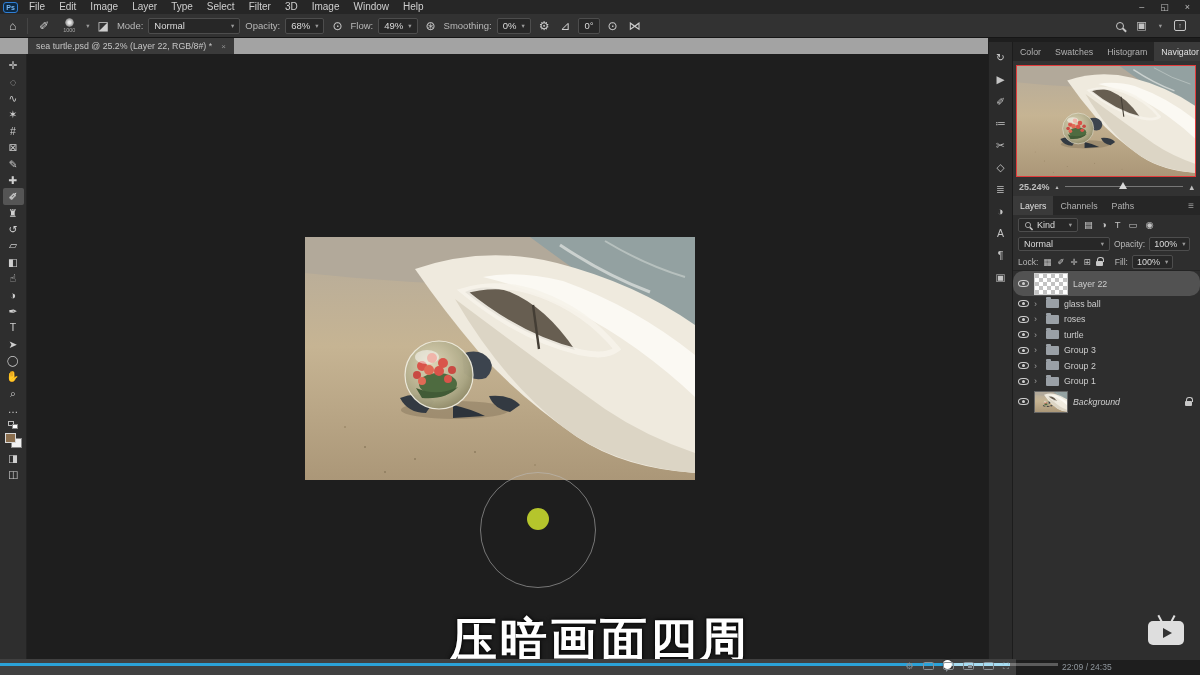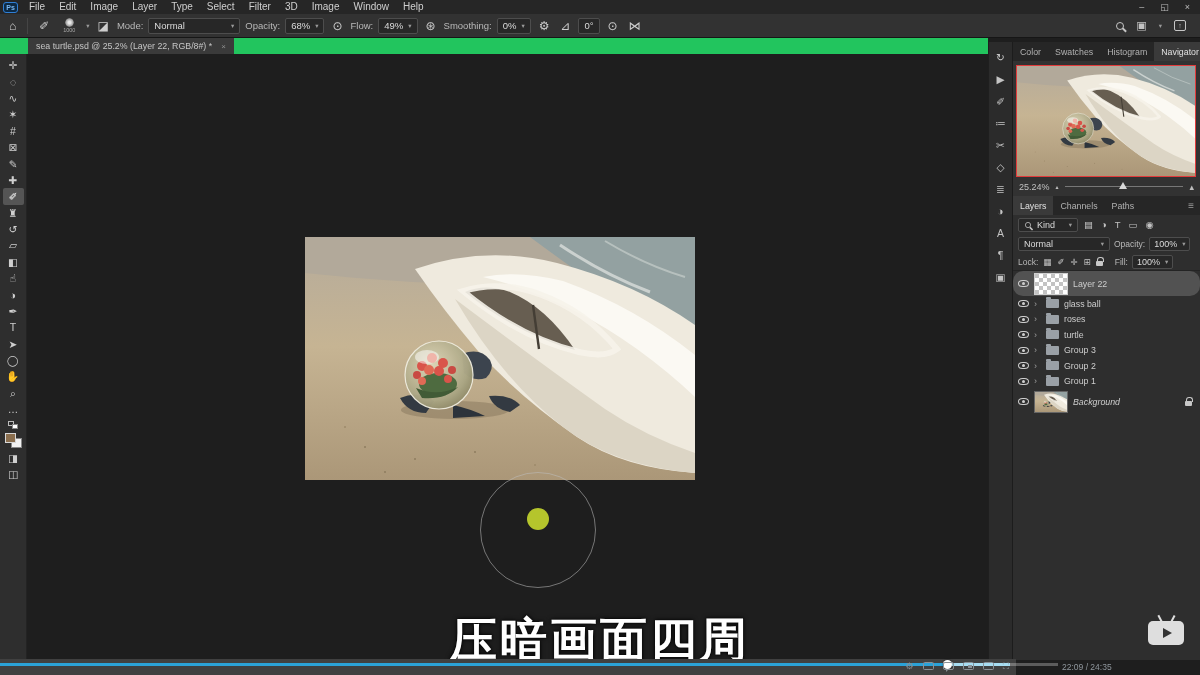--- a/index.html
+++ b/index.html
@@ -34,21 +34,21 @@
     background:radial-gradient(circle,#e8e8e8 20%,#9a9a9a 60%,transparent 75%); }
   #brush-tip .sz { font-size:5.5px; color:#a8a8a8; line-height:6px; }
   #opt-right { margin-left:auto; display:flex; align-items:center; gap:12px; padding-right:8px; }
   .mag { width:8px; height:8px; border:1.5px solid #c6c6c6; border-radius:50%; position:relative; }
   .mag::after { content:""; position:absolute; width:5px; height:1.5px; background:#c6c6c6;
     right:-4px; bottom:-2px; transform:rotate(45deg); }
   .share-box { width:12px; height:11px; border:1px solid #c6c6c6; border-radius:2px;
     font-size:7px; line-height:9px; text-align:center; color:#c6c6c6; }
 
   
-  #tabbar { left:0; top:38px; width:988px; height:16px; background:#22c55e;
+  #tabbar { left:0; top:38px; width:988px; height:16px; background:#a3a3a3;
     display:flex; align-items:flex-end; z-index:20; }
   #doctab { margin-left:28px; height:16px; background:#3a3a3a; display:flex; align-items:center;
     gap:9px; padding:0 8px; font-size:8.8px; color:#c6c6c6; }
   #doctab .x { color:#8f8f8f; font-size:8px; }
 
   
   #toolbar { left:0; top:54px; width:27px; height:606px; background:#2e2e2e;
     border-right:1px solid #232323; display:flex; flex-direction:column; align-items:center;
     padding-top:3px; z-index:20; }
   .tool { width:21px; height:16.4px; display:flex; align-items:center; justify-content:center;
@@ -74,21 +74,21 @@
     padding-top:10px; gap:11px; z-index:20; }
   .dock-icon { font-size:10.5px; color:#c4c4c4; line-height:11px; }
 
   
   #right-panels { left:1012px; top:42px; width:188px; height:618px; background:#2e2e2e;
     border-left:1px solid #1c1c1c; z-index:20; font-size:9px; }
   .ptabs { height:19px; background:#262626; display:flex; align-items:stretch; color:#b2b2b2; }
   .ptab { padding:0 7px; display:flex; align-items:center; font-size:8.8px; }
   .ptab.active { background:#3a3a3a; color:#e0e0e0; }
   .pmenu { margin-left:auto; padding:0 6px; display:flex; align-items:center; font-size:10px; color:#9d9d9d; }
-  #nav-body { background:#323232; padding:4px 3px 0 3px; }
+  #nav-body { background:#323232; padding:4px 3px 0 3px;font-weight:bold; }
   #nav-thumb { width:180px; height:112px; border:1px solid #e23b3b; position:relative; }
   #nav-zoom-row { height:19px; display:flex; align-items:center; gap:6px; padding:0 3px; color:#c0c0c0; }
   #nav-track { flex:1; height:1px; background:#777; position:relative; }
   #nav-handle { position:absolute; left:46%; top:-4px; width:0; height:0;
     border-left:4px solid transparent; border-right:4px solid transparent; border-bottom:7px solid #d8d8d8; }
   .mtn-s { font-size:6px; color:#bdbdbd; } .mtn-b { font-size:9px; color:#bdbdbd; }
 
   #layers-body { background:#2e2e2e; }
   .lp-row { display:flex; align-items:center; gap:4px; padding:0 5px; }
   #filter-row { height:19px; }

